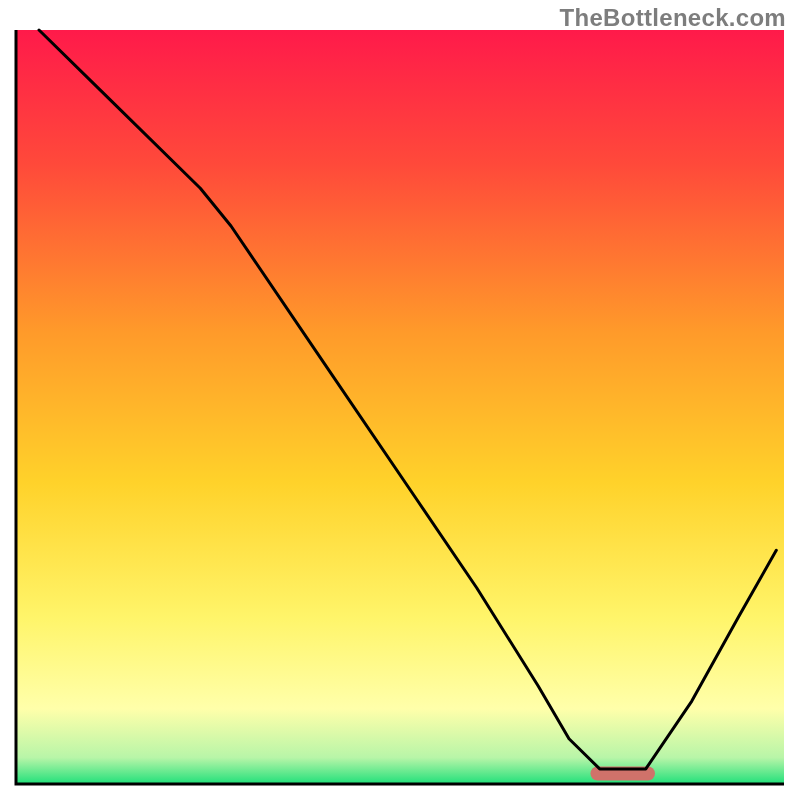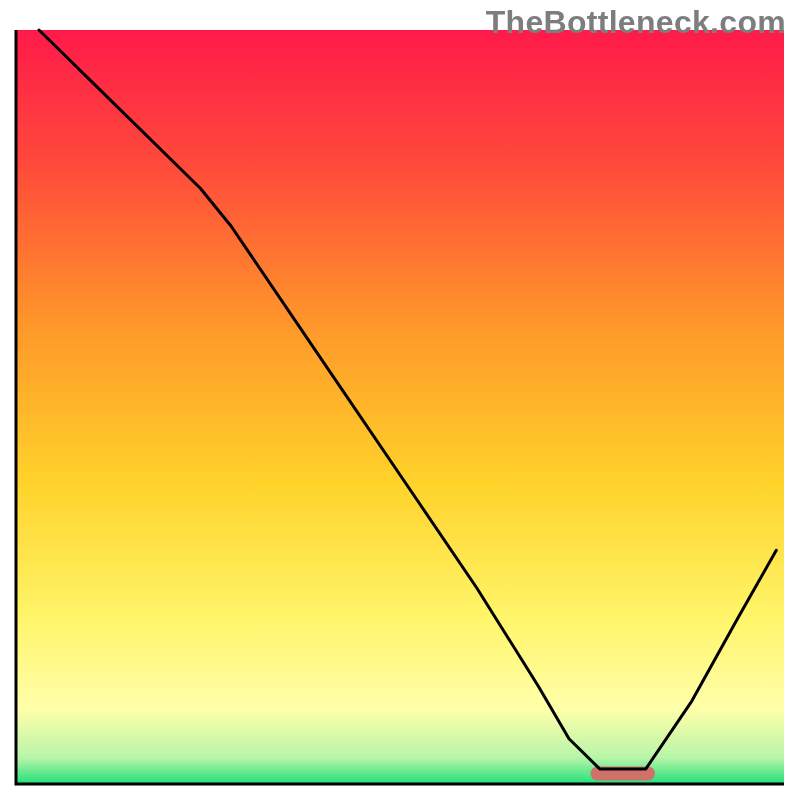--- a/index.html
+++ b/index.html
@@ -9,21 +9,21 @@
     height: 800px;
     background: #ffffff;
     font-family: Arial, Helvetica, sans-serif;
     position: relative;
     overflow: hidden;
   }
   .watermark {
     position: absolute;
     top: 4px;
     right: 14px;
-    font-size: 32px;
+    font-size: 24px;
     font-weight: bold;
     color: #7d7d7d;
     letter-spacing: 0.3px;
     z-index: 5;
   }
   .plot-wrap {
     position: absolute;
     left: 14px;
     top: 28px;
     width: 772px;

